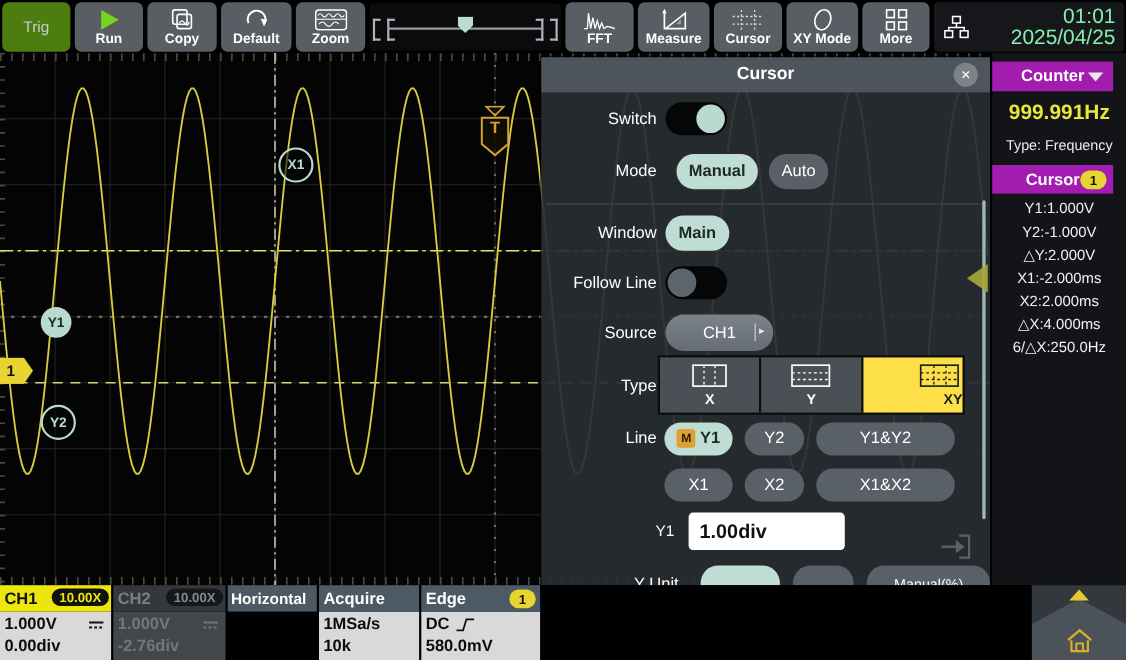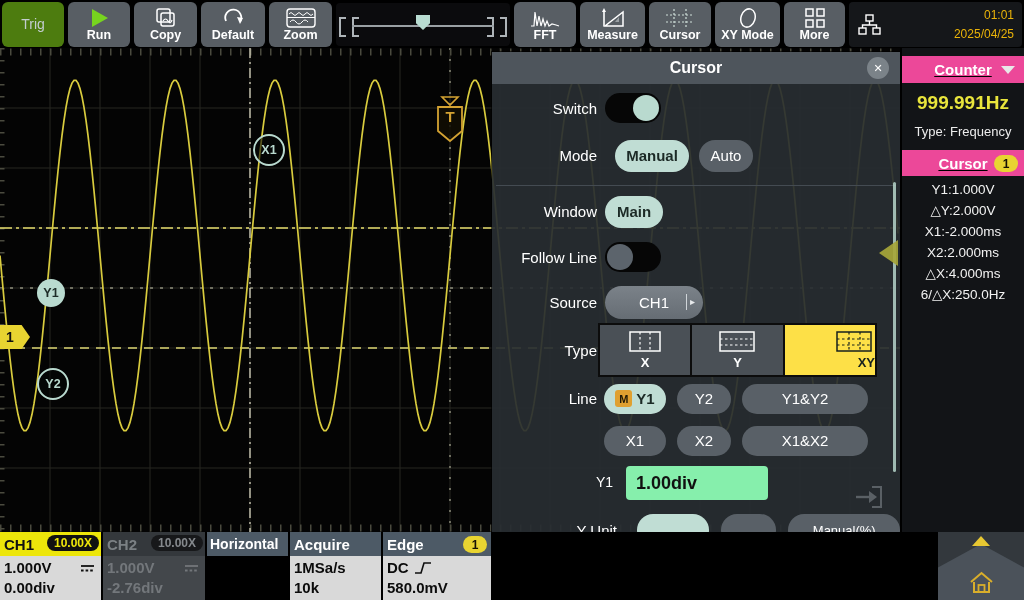--- a/index.html
+++ b/index.html
@@ -14,21 +14,21 @@
   #btn-trig .lbl{font-size:14px;color:#c3cdd0;font-weight:normal;}
   .slider{position:absolute;top:3px;left:336px;width:174px;height:43px;background:#0b0b0d;border-radius:4px;}
   .brk{position:absolute;top:14px;width:5px;height:16px;}
   .brk.l{border-left:2px solid #aeb4b8;border-top:2px solid #aeb4b8;border-bottom:2px solid #aeb4b8;}
   .brk.r{border-right:2px solid #aeb4b8;border-top:2px solid #aeb4b8;border-bottom:2px solid #aeb4b8;}
   .sl-line{position:absolute;top:22px;left:16px;right:16px;height:2px;background:#9aa0a4;}
   .sl-marker{position:absolute;top:12px;left:80px;width:14px;height:15px;background:#b9ddd2;
              clip-path:polygon(0 0,100% 0,100% 55%,50% 100%,0 55%);}
   .clockbox{position:absolute;top:2px;left:849px;width:173px;height:45px;background:#15171a;border-radius:4px;
             display:flex;align-items:center;}
-  .clock-txt{position:absolute;right:8px;top:4px;text-align:right;color:#eab308;font-size:12px;line-height:19px;}
+  .clock-txt{position:absolute;right:8px;top:4px;text-align:right;color:#86efac;font-size:19px;line-height:19px;}
   
   #wf-wrap{position:absolute;left:0;top:48px;width:900px;height:484px;background:#040404;}
   #wf-svg{position:absolute;left:0;top:0;}
   .cur-dot{position:absolute;width:28px;height:28px;border-radius:50%;display:flex;align-items:center;justify-content:center;
            font-size:12.5px;font-weight:bold;cursor:pointer;}
   .cur-dot.fill{background:#b9dacf;color:#1d2b27;}
   .cur-dot.line{background:rgba(5,8,7,.6);border:2px solid #b9dacf;color:#b9dacf;}
   .ch-marker{position:absolute;left:0;top:277px;width:30px;height:24px;background:#e8d431;color:#111;
              font-size:14px;font-weight:bold;display:flex;align-items:center;padding-left:6px;box-sizing:border-box;
              clip-path:polygon(0 0,72% 0,100% 50%,72% 100%,0 100%);cursor:pointer;}
@@ -58,31 +58,31 @@
   .typecell{flex:1;background:#4a5056;display:flex;flex-direction:column;align-items:center;justify-content:center;gap:1px;
             border-right:2px solid #0c0c0c;cursor:pointer;color:#fff;}
   .typecell:last-child{border-right:none;}
   .typecell .tlbl{font-size:13px;font-weight:bold;line-height:13px;}
   .typecell.sel{background:#fde047;color:#16211e;align-items:flex-end;}
   .srcpill{width:98px;height:33px;border-radius:17px;background:linear-gradient(#7b8289,#666d74);color:#fff;
            display:flex;align-items:center;cursor:pointer;position:relative;}
   .srcpill .src-val{flex:1;text-align:center;font-size:15px;}
   .srcpill .caret{position:absolute;right:8px;top:8px;height:16px;border-left:1px solid #cfd4d8;padding-left:3px;
                   color:#e8eaec;font-size:10px;line-height:16px;}
-  .yfield{position:absolute;left:134px;top:414px;width:142px;height:34px;background:#86efac;border-radius:4px;
+  .yfield{position:absolute;left:134px;top:414px;width:142px;height:34px;background:#ffffff;border-radius:4px;
           color:#111;font-size:18px;font-weight:bold;display:flex;align-items:center;padding-left:10px;box-sizing:border-box;cursor:text;}
   .yflabel{position:absolute;left:104px;top:422px;color:#fff;font-size:14px;}
   #dlg-scrollbar{position:absolute;left:401px;top:130px;width:3px;height:290px;background:#b5d3c9;opacity:.85;border-radius:2px;cursor:pointer;}
   #expand-arrow{position:absolute;left:879px;top:240px;width:0;height:0;border-top:13px solid transparent;
                 border-bottom:13px solid transparent;border-right:19px solid #a6a63a;opacity:.92;cursor:pointer;}
   .enter-ic{position:absolute;left:360px;top:432px;opacity:.4;cursor:pointer;}
   
   #rpanel{position:absolute;left:902px;top:48px;width:122px;height:484px;background:#121417;}
-  .rp-header{position:absolute;left:0;right:0;height:27px;background:#ec4899;display:flex;align-items:center;
-             justify-content:center;cursor:pointer;text-decoration:underline;}
+  .rp-header{position:absolute;left:0;right:12px;height:27px;background:#a21caf;display:flex;align-items:center;
+             justify-content:center;cursor:pointer;}
   .rp-header .rp-title{color:#fff;font-size:15px;font-weight:bold;}
   .caret-down{position:absolute;right:9px;top:10px;width:0;height:0;border-left:7px solid transparent;
               border-right:7px solid transparent;border-top:8px solid #e8e8e8;}
   .counter-val{position:absolute;left:0;right:0;top:44px;text-align:center;color:#e9e53c;font-size:19px;font-weight:bold;}
   .counter-type{position:absolute;left:0;right:0;top:76px;text-align:center;color:#ececec;font-size:13px;}
   .badge-y{background:#e8d431;color:#161204;border-radius:9px;font-size:12px;font-weight:bold;
            display:flex;align-items:center;justify-content:center;width:24px;height:17px;}
   .rp-badge{position:absolute;right:6px;top:5px;}
   .readouts{position:absolute;left:0;right:0;top:131px;text-align:center;color:#f2f2f2;font-size:13.5px;line-height:21px;}
   
@@ -409,20 +409,21 @@
     </div>
     <div class="counter-val">999.991Hz</div>
     <div class="counter-type">Type: Frequency</div>
 
     <div class="rp-header" style="top:102px;height:26px;">
       <span class="rp-title">Cursor</span>
       <span class="badge-y rp-badge">1</span>
     </div>
     <div class="readouts">
       <div>Y1:1.000V</div>
+      <div>Y2:-1.000V</div>
       <div>△Y:2.000V</div>
       <div>X1:-2.000ms</div>
       <div>X2:2.000ms</div>
       <div>△X:4.000ms</div>
       <div>6/△X:250.0Hz</div>
     </div>
   </div>
 
   <div id="bottom">
 

